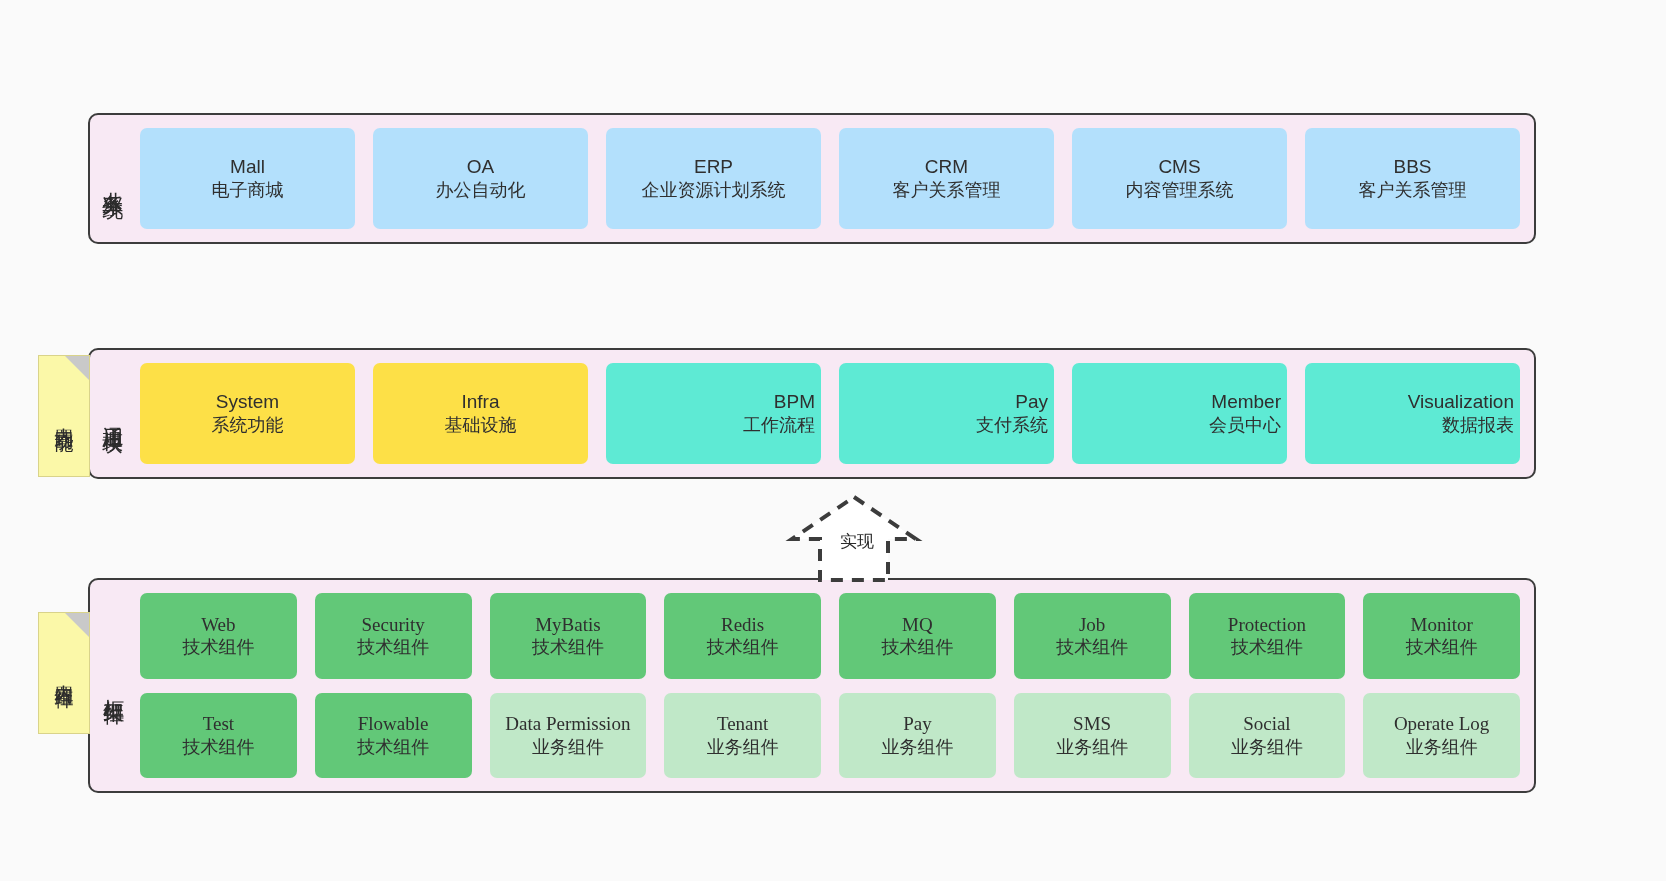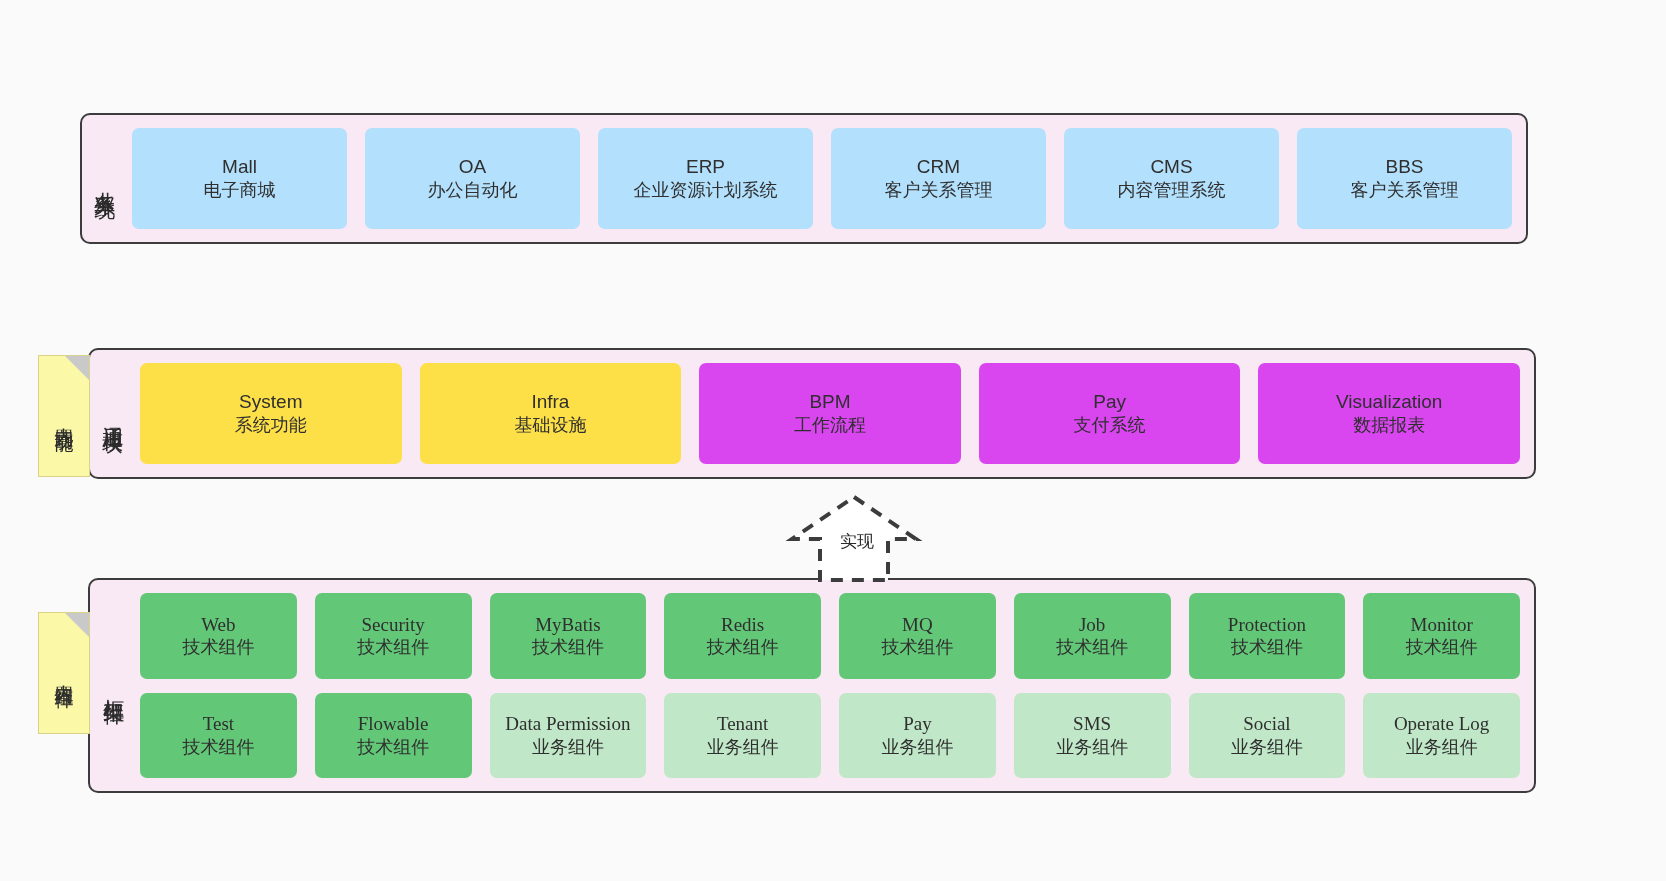--- a/index.html
+++ b/index.html
@@ -77,21 +77,21 @@
   .node .n-en {
     font-size: 19px;
     color: #2f2f2f;
   }
   .node .n-cn {
     font-size: 18px;
     color: #2f2f2f;
   }
   .blue   { background: #b3e0fc; }
   .red    { background: #fde047; }
-  .pink   { background: #d946ef; }
+  .pink   { background: #5eead4; align-items: flex-end; }
   .green  { background: #62c878; }
   .mint   { background: #c0e8c8; }
 
   
   .note {
     position: absolute;
     background: #fbf8a8;
     border: 1px solid #d9d38a;
     box-sizing: border-box;
     display: flex;
@@ -127,21 +127,21 @@
     background: transparent;
     white-space: nowrap;
     user-select: none;
   }
 </style>
 </head>
 <body>
 
 <div id="canvas">
 
-  <div class="layer" id="layer-business" style="left:80px; top:113px; width:1448px; height:131px;">
+  <div class="layer" id="layer-business" style="left:88px; top:113px; width:1448px; height:131px;">
     <div class="layer-title">业务系统</div>
     <div class="layer-body">
       <div class="row">
         <div class="node blue">
           <span class="n-en">Mall</span>
           <span class="n-cn">电子商城</span>
         </div>
         <div class="node blue">
           <span class="n-en">OA</span>
           <span class="n-cn">办公自动化</span>
@@ -184,20 +184,24 @@
           <span class="n-en">Infra</span>
           <span class="n-cn">基础设施</span>
         </div>
         <div class="node pink">
           <span class="n-en">BPM</span>
           <span class="n-cn">工作流程</span>
         </div>
         <div class="node pink">
           <span class="n-en">Pay</span>
           <span class="n-cn">支付系统</span>
+        </div>
+        <div class="node pink">
+          <span class="n-en">Member</span>
+          <span class="n-cn">会员中心</span>
         </div>
         <div class="node pink">
           <span class="n-en">Visualization</span>
           <span class="n-cn">数据报表</span>
         </div>
       </div>
     </div>
   </div>
 
   <div class="connector" style="left:766px; top:492px; width:160px; height:90px;">

